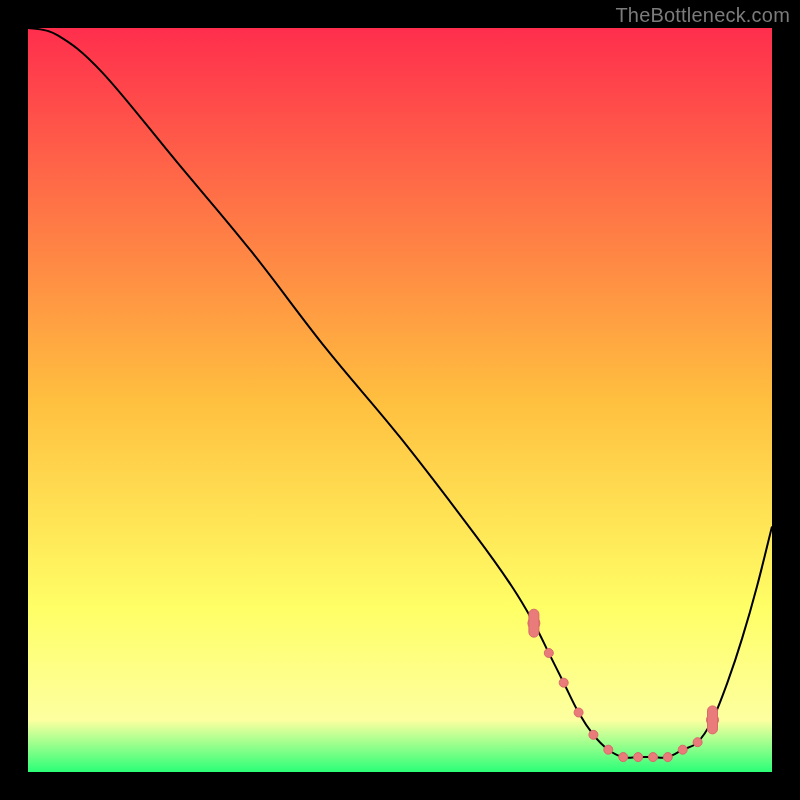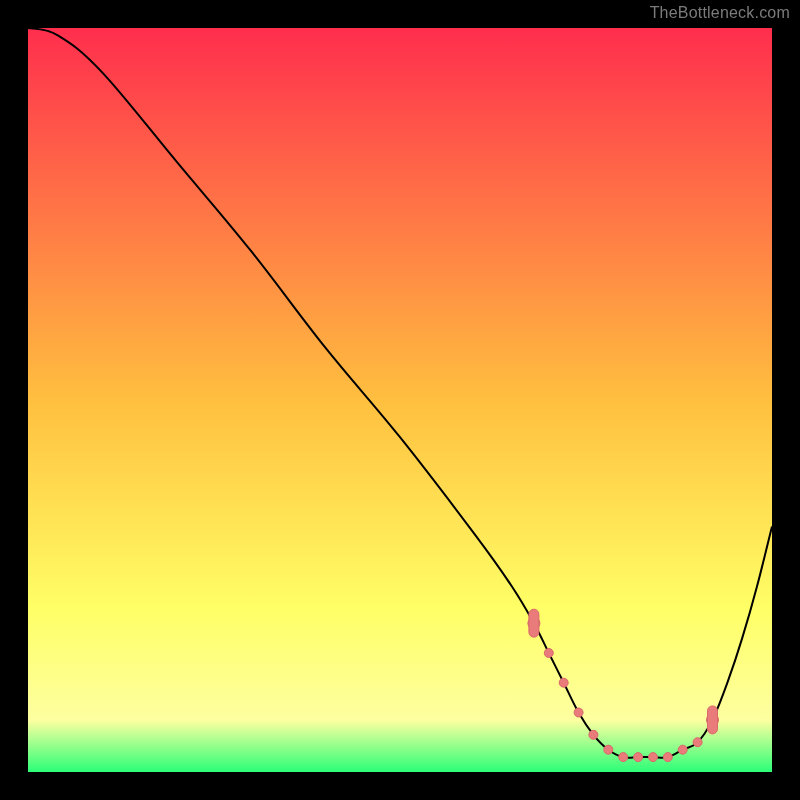--- a/index.html
+++ b/index.html
@@ -15,21 +15,21 @@
     position: relative;
     width: 800px;
     height: 800px;
     background: #000;
   }
   .attribution {
     position: absolute;
     top: 4px;
     right: 10px;
     color: #7b7b7b;
-    font-size: 16px;
+    font-size: 20px;
     font-weight: 400;
     letter-spacing: 0.2px;
     z-index: 5;
   }
   svg.plot {
     position: absolute;
     left: 28px;
     top: 28px;
     width: 744px;
     height: 744px;

